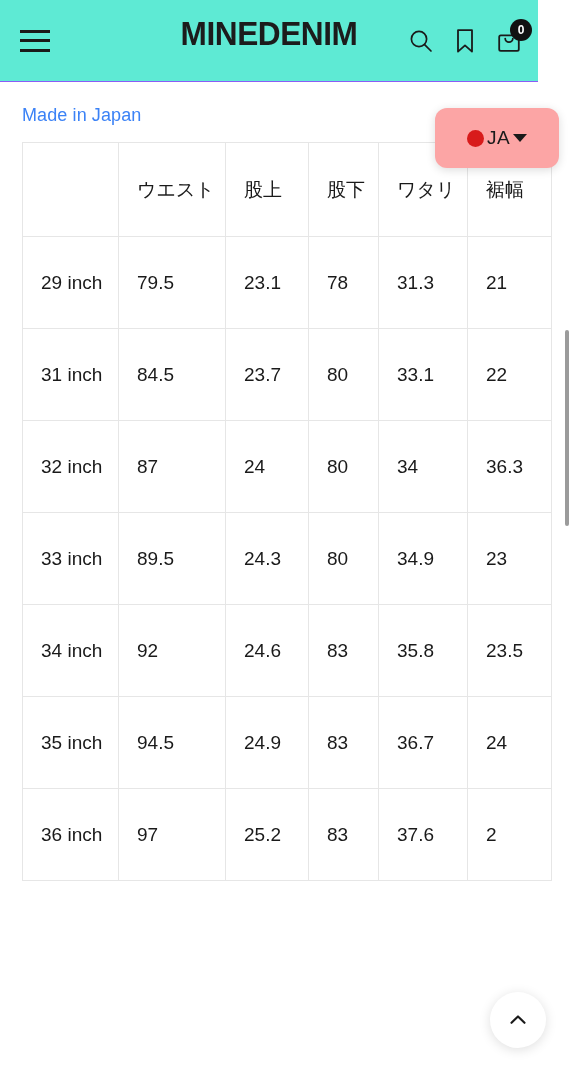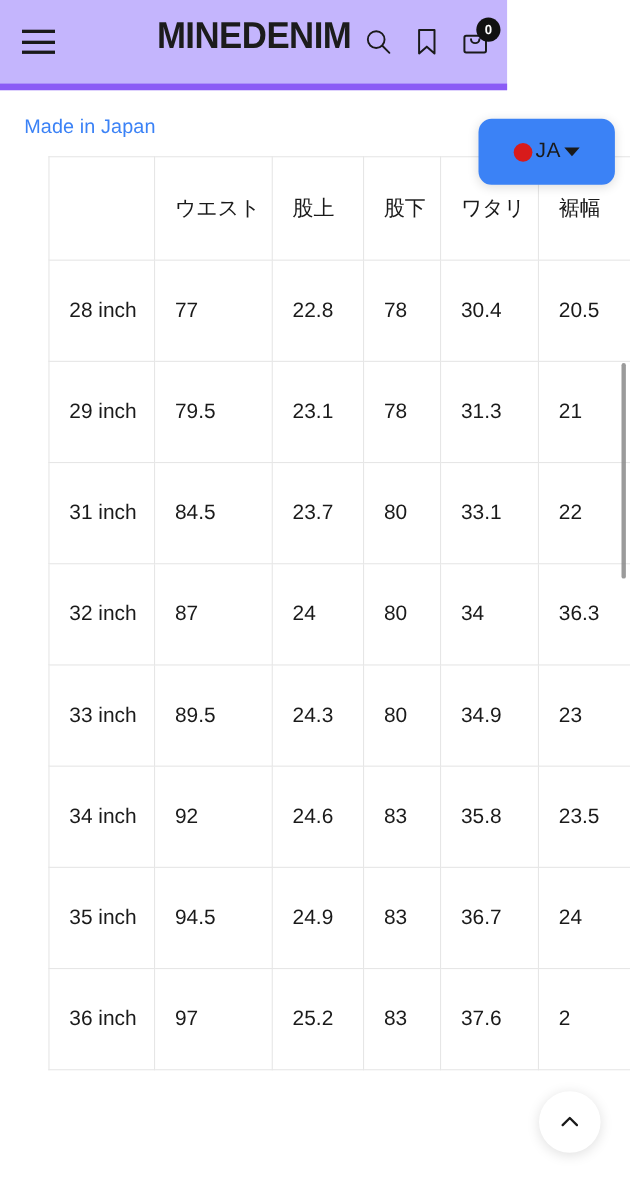--- a/index.html
+++ b/index.html
@@ -11,23 +11,23 @@
     font-family: "Liberation Sans", "DejaVu Sans", sans-serif;
     color: #1a1a1a;
     -webkit-font-smoothing: antialiased;
   }
   #app { position: relative; width: 573px; height: 1080px; overflow: hidden; }
 
   
   .header {
     position: relative;
     height: 82px;
-    width: 461px;
-    border-bottom: 6px solid #8b5cf6;
-    background: #c4b5fd;
+    width: 538px;
+    border-bottom: 1px solid #8b5cf6;
+    background: #5eead4;
     display: flex;
     align-items: center;
   }
   .hamburger {
     position: absolute;
     left: 20px;
     top: 50%;
     transform: translateY(-50%);
     width: 30px;
     height: 22px;
@@ -109,21 +109,20 @@
   
   .table-wrap {
     position: relative;
     width: 529px;
   }
   table.size-table {
     border-collapse: collapse;
     width: 529px;
     table-layout: fixed;
     background: #fff;
-    margin-left: 22px;
   }
   table.size-table th,
   table.size-table td {
     border: 1px solid #e6e6e6;
     height: 92px;
     vertical-align: middle;
     font-weight: 400;
     font-size: 19px;
     color: #1a1a1a;
     text-align: left;
@@ -150,21 +149,21 @@
     line-height: 1.45;
   }
 
   
   .lang-pill {
     position: absolute;
     right: 14px;
     top: 108px;
     width: 124px;
     height: 60px;
-    background: #3b82f6;
+    background: #fca5a5;
     border-radius: 12px;
     box-shadow: 0 2px 10px rgba(0,0,0,0.14);
     display: flex;
     align-items: center;
     justify-content: center;
     gap: 3px;
     cursor: pointer;
     z-index: 30;
   }
   .flag-dot {
@@ -289,30 +288,20 @@
             <th>
                 <span class="hdr-jp">ワタリ</span>
               </th>
             <th>
                 <span class="hdr-jp">裾幅</span>
               </th>
           </tr>
         </thead>
         <tbody>
 
-          <tr>
-            <td>
-                <span class="size-label">28 inch</span>
-              </td>
-            <td>77</td>
-            <td>22.8</td>
-            <td>78</td>
-            <td>30.4</td>
-            <td>20.5</td>
-          </tr>
 
           <tr>
             <td>
                 <span class="size-label">29 inch</span>
               </td>
             <td>79.5</td>
             <td>23.1</td>
             <td>78</td>
             <td>31.3</td>
             <td>21</td>

